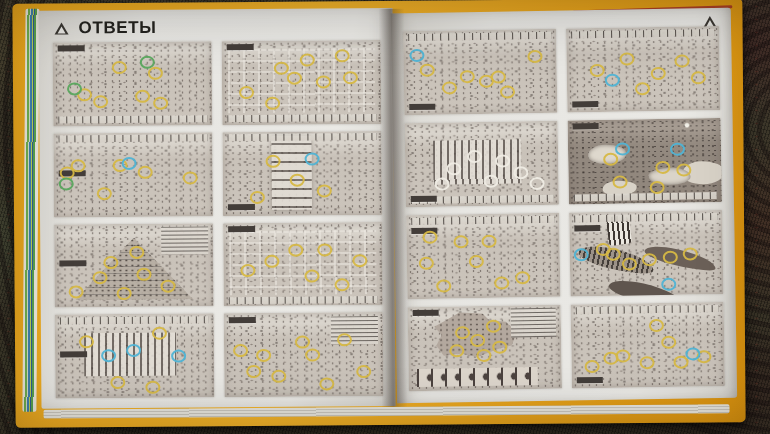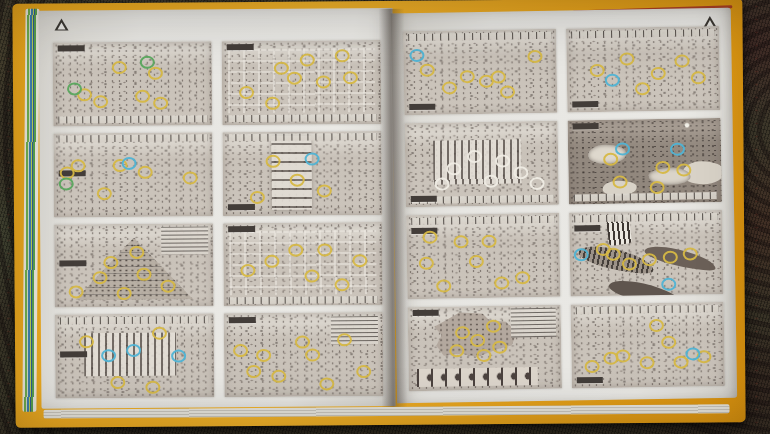--- a/index.html
+++ b/index.html
@@ -132,20 +132,21 @@
   <div class="carpet"></div>
 
   <div class="book">
     <div class="edge-red-top"></div>
     <div class="fore-edge"></div>
     <div class="page-stack-bottom"></div>
 
     <div class="page left-page">
       <div class="page-header">
         <div class="tri"></div>
+        <h1 class="title">ОТВЕТЫ</h1>
       </div>
       <div class="thumb-grid" id="left-grid">
           <div class="thumb tone-light f-none">
             <div class="legend pos-bottom"></div>
             <div class="label pos-tl"></div>
             <div class="hl" style="left: 58%; top: 22%; border-color: rgb(90, 168, 94);"></div>
             <div class="hl" style="left: 63%; top: 35%; border-color: rgb(214, 184, 68);"></div>
             <div class="hl" style="left: 40%; top: 28%; border-color: rgb(214, 184, 68);"></div>
             <div class="hl" style="left: 18%; top: 60%; border-color: rgb(214, 184, 68);"></div>
             <div class="hl" style="left: 28%; top: 68%; border-color: rgb(214, 184, 68);"></div>

